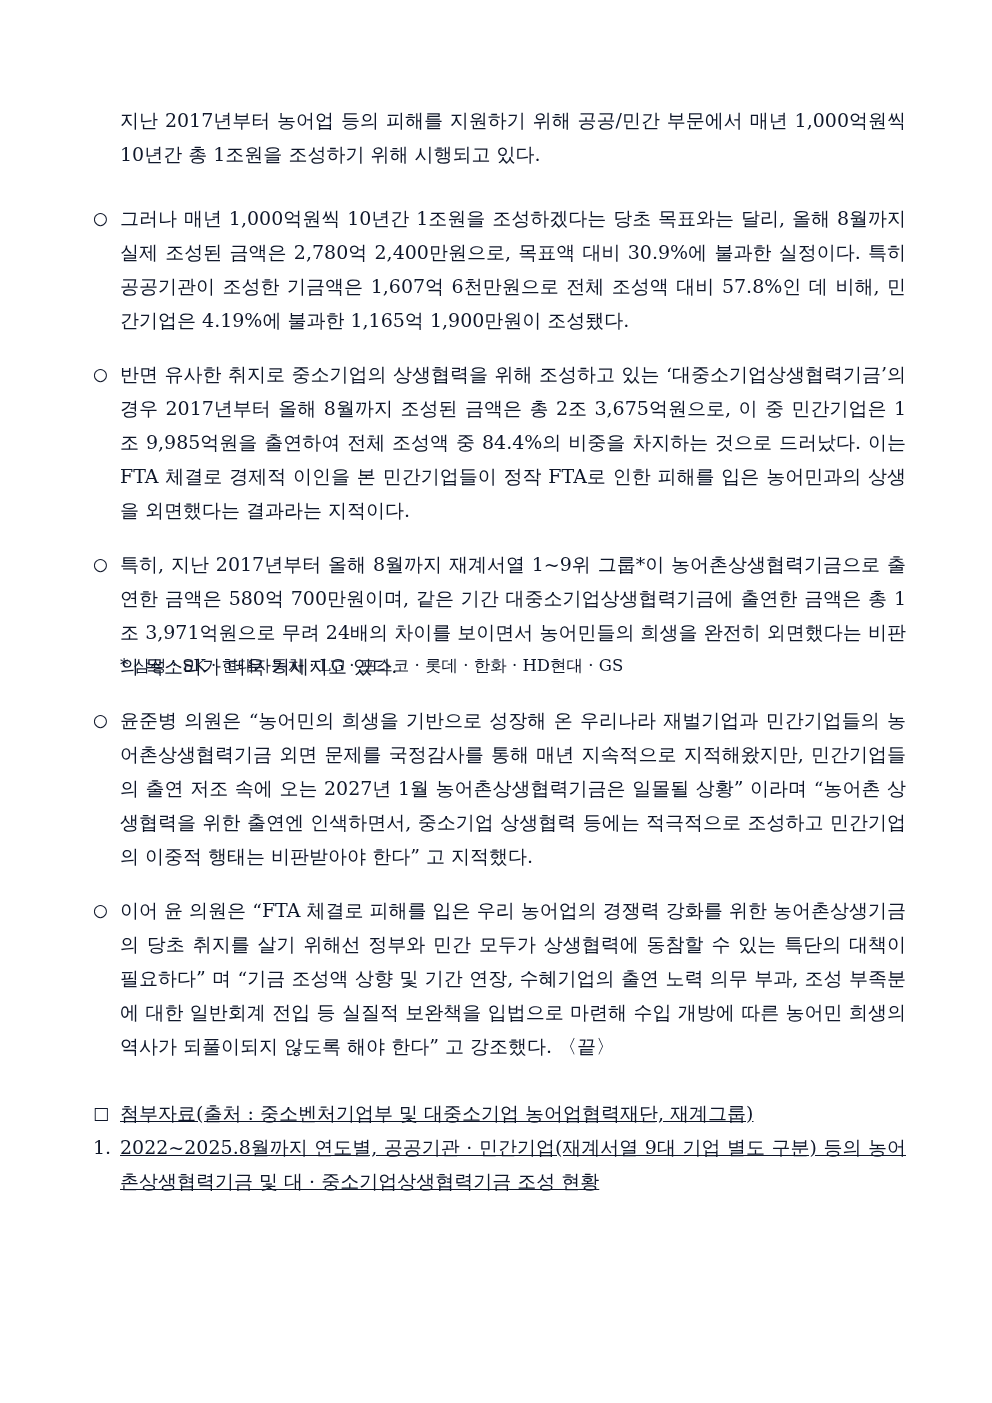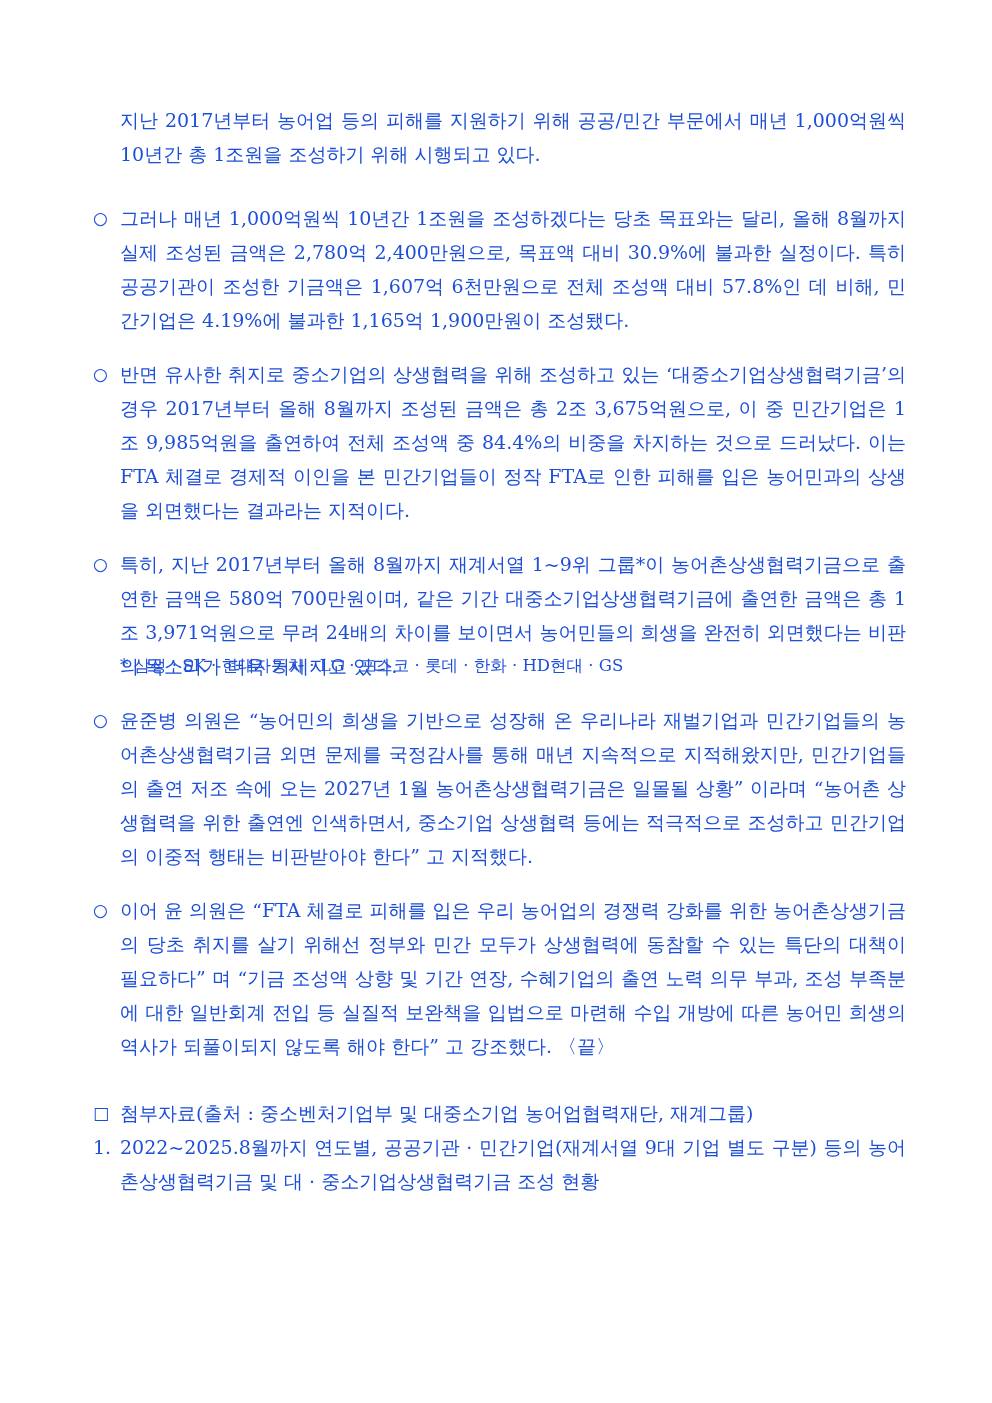--- a/index.html
+++ b/index.html
@@ -6,21 +6,21 @@
     margin: 0;
     padding: 0;
     background: #ffffff;
   }
   .page {
     position: relative;
     width: 992px;
     height: 1403px;
     background: #ffffff;
     font-family: "DejaVu Serif", "Liberation Serif", serif;
-    color: #1d4ed8;
+    color: #0f172a;
     overflow: hidden;
   }
   .content {
     position: absolute;
     top: 103px;
     left: 93px;
     width: 813px;
     font-size: 19px;
     line-height: 34px;
     text-align: justify;
@@ -60,20 +60,21 @@
     align-items: flex-start;
   }
   .attach-num {
     flex: 0 0 27px;
     width: 27px;
     line-height: 34px;
   }
   .attach-text {
     flex: 1 1 auto;
     text-align: justify;
+    text-decoration: underline;
   }
 </style>
 </head>
 <body>
 
 <div class="page">
   <div class="content">
 
     <div class="intro">지난 2017년부터 농어업 등의 피해를 지원하기 위해 공공/민간 부문에서 매년 1,000억원씩 10년간 총 1조원을 조성하기 위해 시행되고 있다.</div>
 

